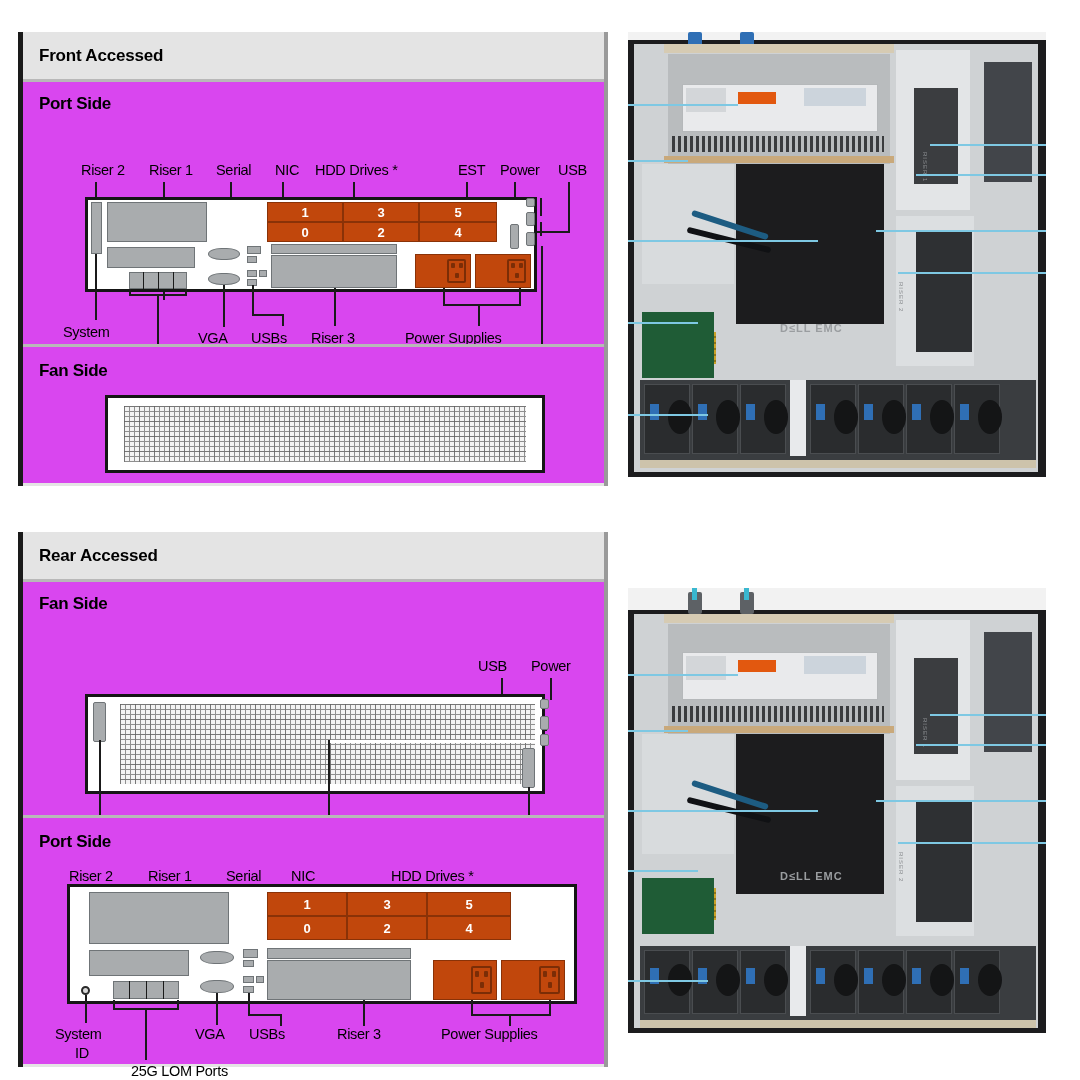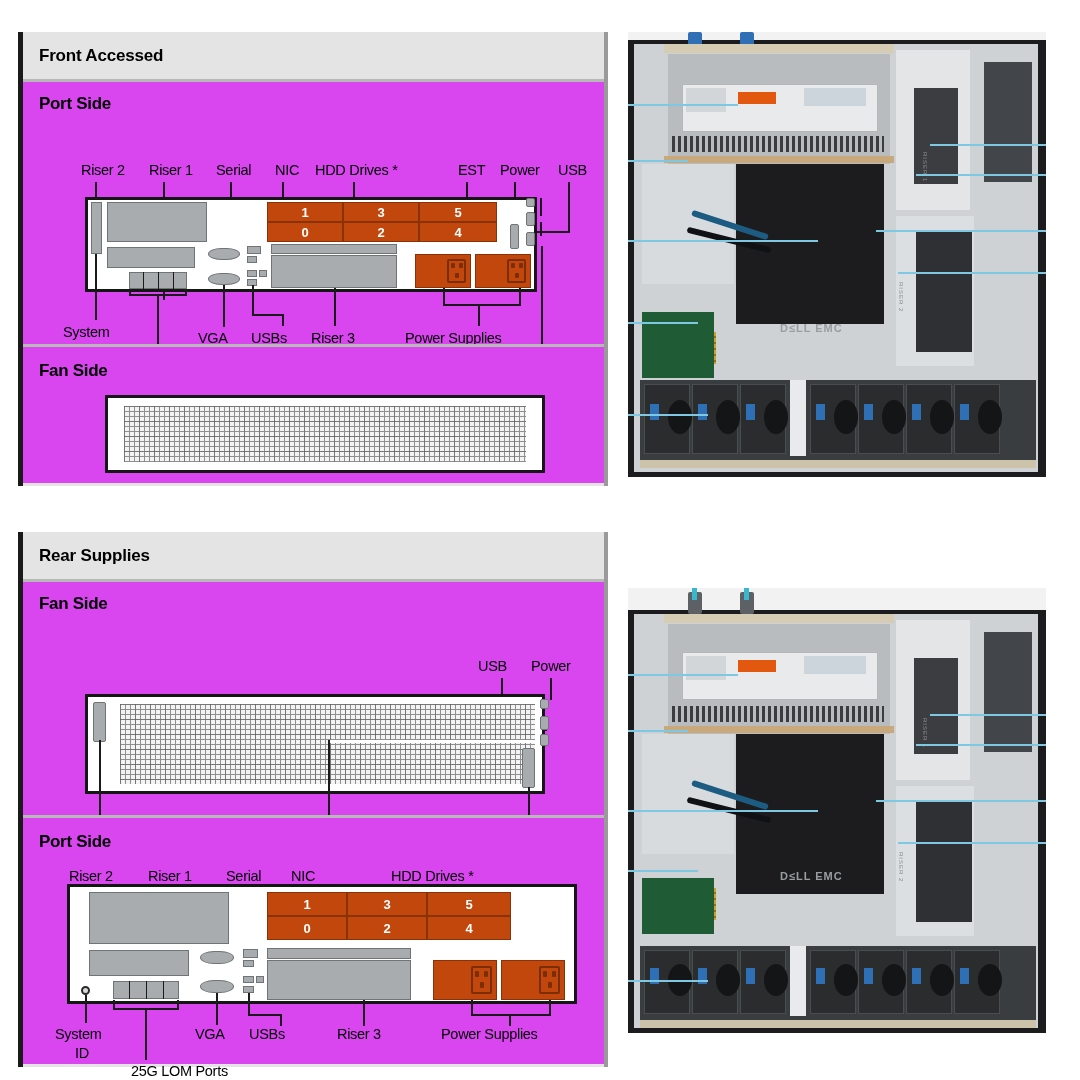--- a/index.html
+++ b/index.html
@@ -280,21 +280,21 @@
   <div class="callout" style="left:288px;top:142px;width:130px;"></div>
   <div class="callout" style="left:248px;top:198px;width:170px;"></div>
   <div class="callout" style="left:270px;top:240px;width:148px;"></div>
 </div>
 
 <div class="panel" style="left:18px;top:532px;width:590px;height:535px;">
   <div class="leftbar"></div>
   <div class="rightbar"></div>
 
   <div class="sect-hd" style="top:0;height:50px;border-top:none;">
-    <span>Rear Supplies</span>
+    <span>Rear Accessed</span>
   </div>
 
   <div class="sect" style="top:50px;height:233px;">
     <div class="lbl" style="left:16px;top:12px;font-weight:bold;font-size:17px;">Fan Side</div>
 
     <div class="dg" style="left:0;top:0;width:100%;height:100%;">
 
       <div class="lbl" style="left:455px;top:76px;">USB</div>
       <div class="lbl" style="left:508px;top:76px;">Power</div>
 

